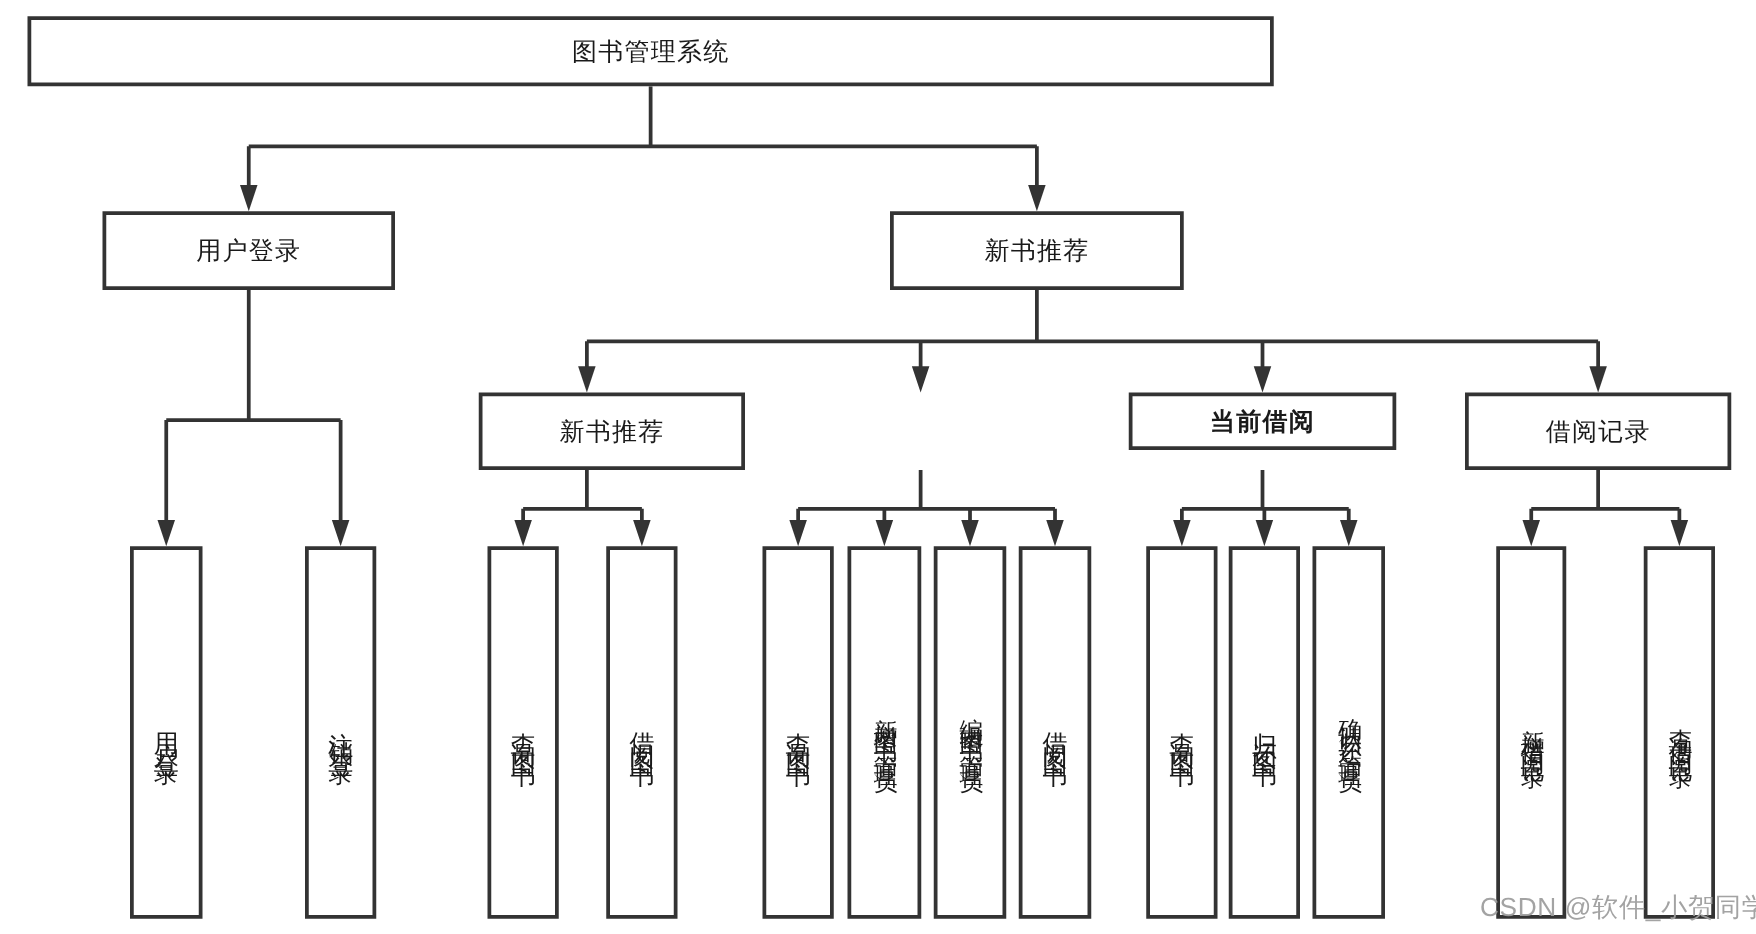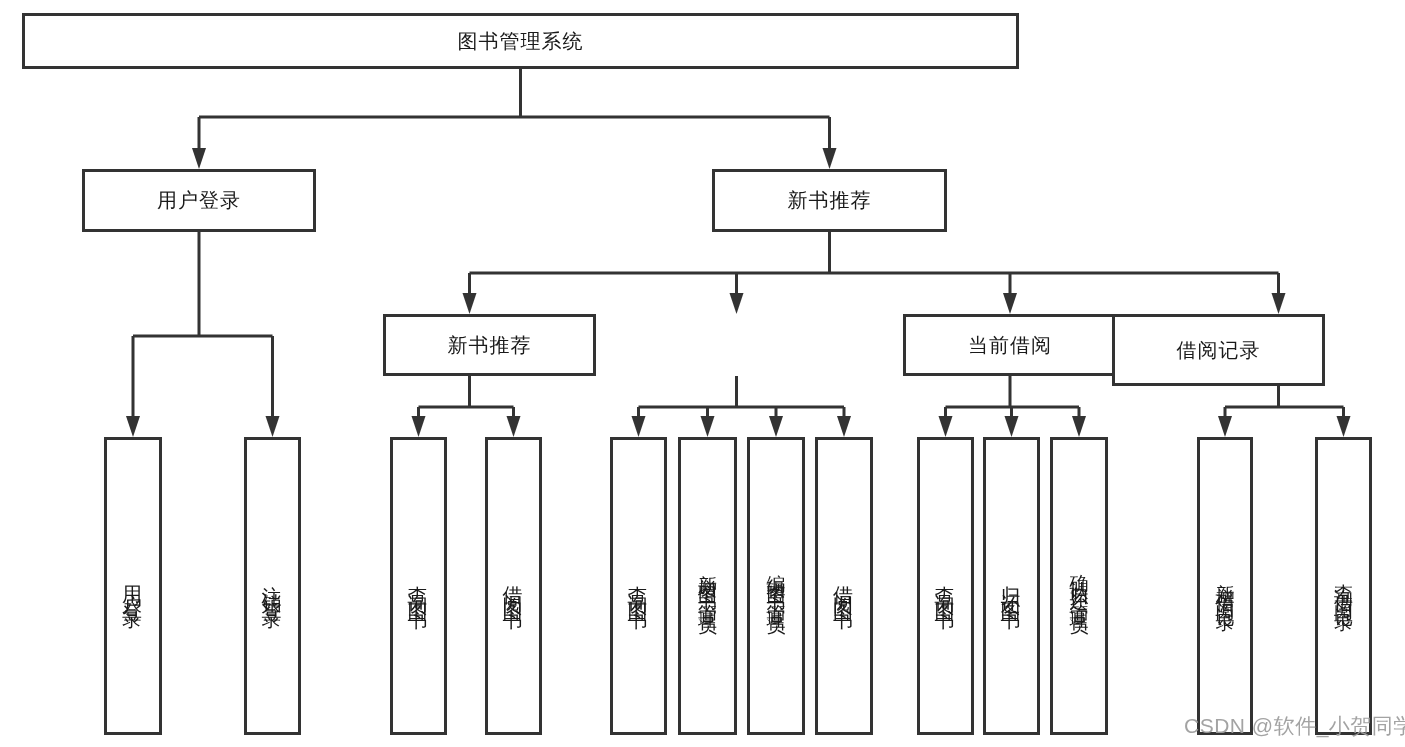--- a/index.html
+++ b/index.html
@@ -120,22 +120,22 @@
       <polygon points="1336.5,416 1350.5,416 1343.5,437"></polygon>
     </g>
   </svg>
 
   <div class="node h" style="left:22px; top:13px; width:997px; height:56px;">图书管理系统</div>
 
   <div class="node h" style="left:82px; top:169px; width:234px; height:63px;">用户登录</div>
   <div class="node h" style="left:712px; top:169px; width:235px; height:63px;">新书推荐</div>
 
   <div class="node h" style="left:363px; top:314px; width:213px; height:62px;margin-left:20px;">新书推荐</div>
-  <div class="node h" style="left:903px; top:314px; width:214px; height:62px;">当前借阅</div>
-  <div class="node h" style="left:1112px; top:314px; width:213px; height:72px;">借阅记录</div>
+  <div class="node h" style="left:903px; top:314px; width:214px; height:46px;font-weight:bold;">当前借阅</div>
+  <div class="node h" style="left:1172px; top:314px; width:213px; height:62px;">借阅记录</div>
 
   <div class="node v" style="left:104px; top:437px; width:58px; height:298px;">用户登录</div>
   <div class="node v" style="left:244px; top:437px; width:57px; height:298px;">注销登录</div>
 
   <div class="node v" style="left:390px; top:437px; width:57px; height:298px;">查询图书</div>
   <div class="node v" style="left:485px; top:437px; width:57px; height:298px;">借阅图书</div>
 
   <div class="node v" style="left:610px; top:437px; width:57px; height:298px;">查询图书</div>
   <div class="node v long" style="left:678px; top:437px; width:59px; height:298px;">新增图书（管理员）</div>
   <div class="node v long" style="left:747px; top:437px; width:58px; height:298px;">编辑图书（管理员）</div>

